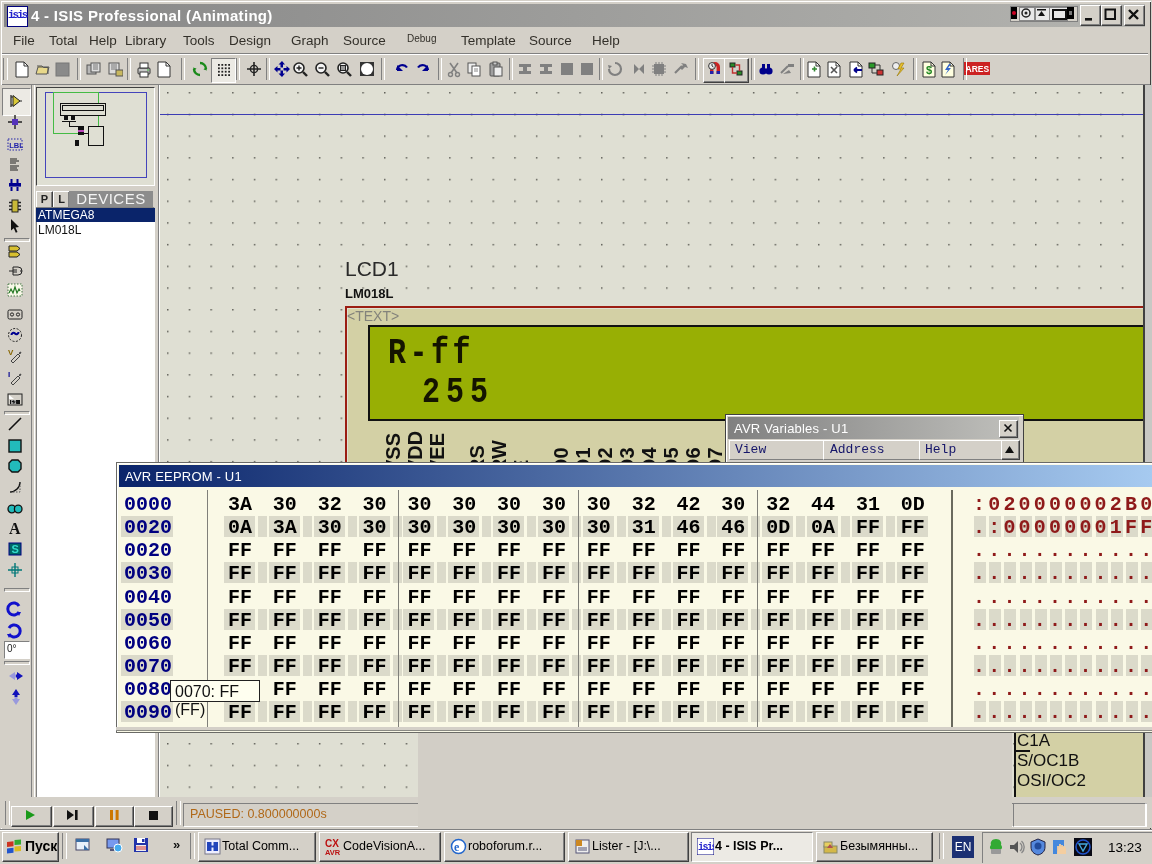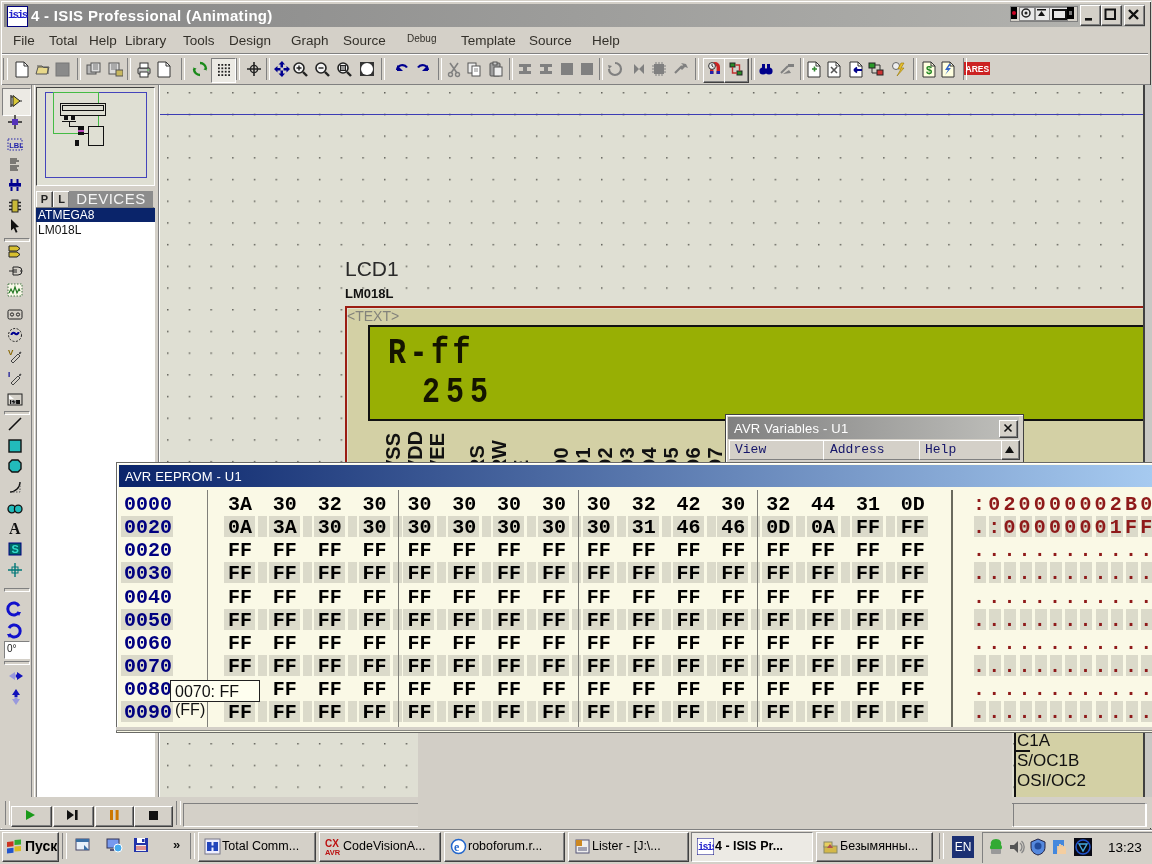--- a/index.html
+++ b/index.html
@@ -545,20 +545,21 @@
     <svg class="abs" style="left:107px;top:808px" width="15" height="14" viewBox="0 0 15 14">
       <rect x="3" y="2" width="3" height="10" fill="#CC7700"></rect>
       <rect x="8.6" y="2" width="3" height="10" fill="#CC7700"></rect>
     </svg>
     <div class="abs out" style="left:134px;top:806px;width:37px;height:19px;background:#D4D0C8;"></div>
     <svg class="abs" style="left:146px;top:808px" width="15" height="14" viewBox="0 0 15 14">
       <rect x="3" y="3" width="9" height="9" fill="#111"></rect>
     </svg>
     <div class="abs vdiv" style="left:176px;top:801px;width:3px;height:24px;"></div>
     <div class="abs in" style="left:183px;top:803px;width:962px;height:22px;"></div>
+    <div class="abs" style="left:190px;top:807px;width:400px;height:16px;color:#B06818;font-size:12.5px;">PAUSED: 0.800000000s</div>
     <div class="abs in" style="left:1013px;top:803px;width:131px;height:22px;"></div>
     <div class="abs" style="left:418px;top:731px;width:594px;height:98px;background:#D2CEC6;"></div>
     <div class="abs" style="left:725px;top:414px;width:297px;height:60px;background:#D4D0C8;border:1px solid #404040;box-shadow:inset 1px 1px 0 #FFF;"></div>
     <div class="abs" style="left:728px;top:417px;width:291px;height:22px;background:linear-gradient(90deg,#808080,#C0C0BC);"></div>
     <div class="abs" style="left:734px;top:421px;width:200px;height:15px;color:#FFF;font-size:13px;letter-spacing:0.2px;">AVR Variables - U1</div>
     <div class="abs out" style="left:999px;top:420px;width:17px;height:16px;background:#D4D0C8;"></div>
     <svg class="abs" style="left:1003px;top:423px" width="10" height="10" viewBox="0 0 10 10">
       <path d="M1.5 1.5 L8.5 8.5 M8.5 1.5 L1.5 8.5" stroke="#111" stroke-width="1.6"></path>
     </svg>
     <div class="abs" style="left:729px;top:440px;width:93px;height:18px;background:#D4D0C8;border:1px solid #FFF;border-right-color:#808080;border-bottom-color:#808080;"></div>

